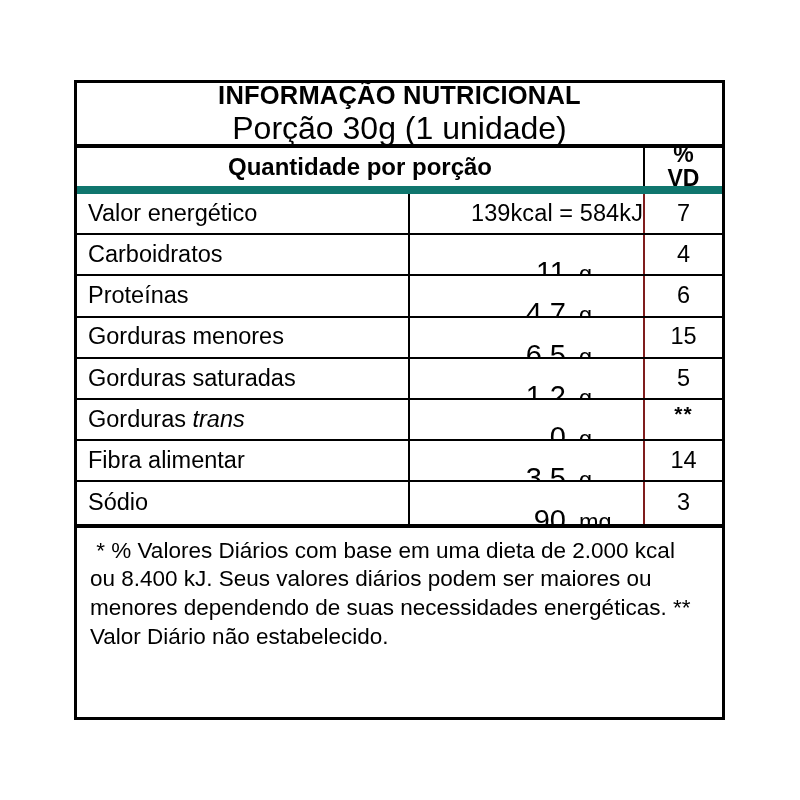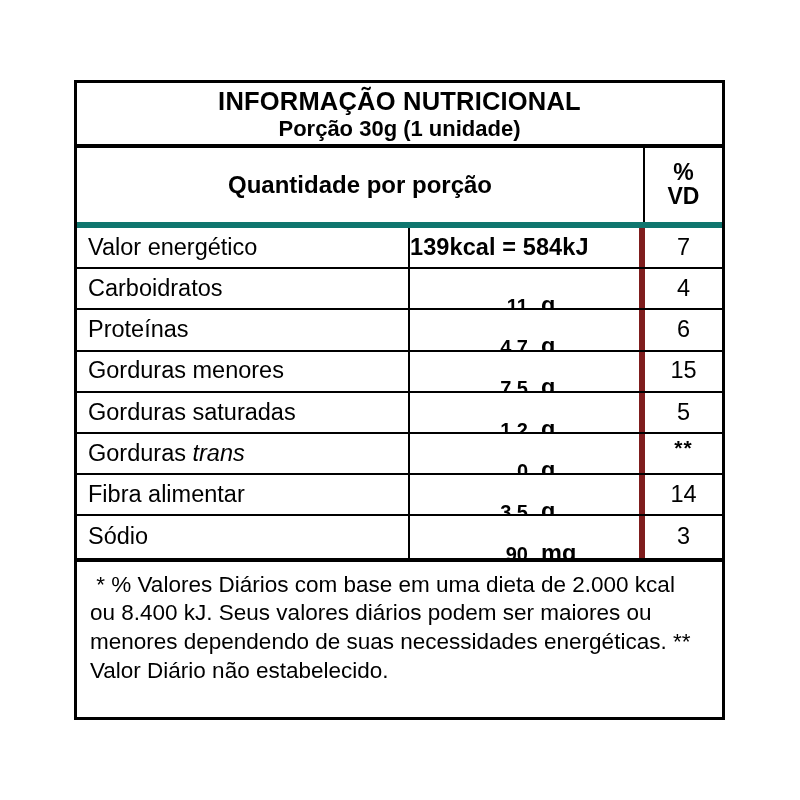--- a/index.html
+++ b/index.html
@@ -41,35 +41,35 @@
     padding-top: 1px;
   }
   .title-main {
     font-size: 25.5px;
     font-weight: bold;
     letter-spacing: 0.2px;
     line-height: 1.1;
     white-space: nowrap;
   }
   .title-sub {
-    font-size: 22px;
-    font-weight: bold;
+    font-size: 32px;
+    font-weight: normal;
     line-height: 1.15;
     white-space: nowrap;
     margin-top: 1px;
     text-align: right;
   }
 
   
   .header-row {
     box-sizing: border-box;
     width: 100%;
-    height: 80px;
-    display: flex;
-    border-bottom: 6px solid #0f766e;
+    height: 46px;
+    display: flex;
+    border-bottom: 8px solid #0f766e;
   }
   .header-qty {
     flex: 1 1 auto;
     display: flex;
     align-items: center;
     justify-content: center;
     box-sizing: border-box;
     border-right: 2px solid #000000;
   }
   .header-qty-text {
@@ -128,35 +128,34 @@
   }
   .cell-label-text i {
     font-style: italic;
   }
 
   .cell-value {
     flex: 1 1 auto;
     box-sizing: border-box;
     display: flex;
     align-items: center;
-    justify-content: flex-start;
-    border-right: 6px solid #7f1d1d;
+    justify-content: flex-end;
+    border-right: 2px solid #7f1d1d;
     overflow: hidden;
-    font-weight: bold;
   }
   
   .value-pair {
     display: flex;
     align-items: baseline;
     width: 195px;
   }
   .value-num {
     flex: 0 0 118px;
     text-align: right;
-    font-size: 20px;
+    font-size: 29px;
     line-height: 1;
     white-space: nowrap;
     margin-top: 36px;
   }
   .value-unit {
     flex: 1 1 auto;
     text-align: left;
     padding-left: 13px;
     font-size: 23.5px;
     line-height: 1;
@@ -264,21 +263,21 @@
         <div class="cell-vd">
           <span class="cell-vd-text">6</span>
         </div>
       </div>
       <div class="nutrient-row">
         <div class="cell-label">
           <span class="cell-label-text"><span>Gorduras menores</span></span>
         </div>
         <div class="cell-value">
           <div class="value-pair">
-            <span class="value-num">7,5</span>
+            <span class="value-num">6,5</span>
             <span class="value-unit">g</span>
           </div>
         </div>
         <div class="cell-vd">
           <span class="cell-vd-text">15</span>
         </div>
       </div>
       <div class="nutrient-row">
         <div class="cell-label">
           <span class="cell-label-text"><span>Gorduras saturadas</span></span>

